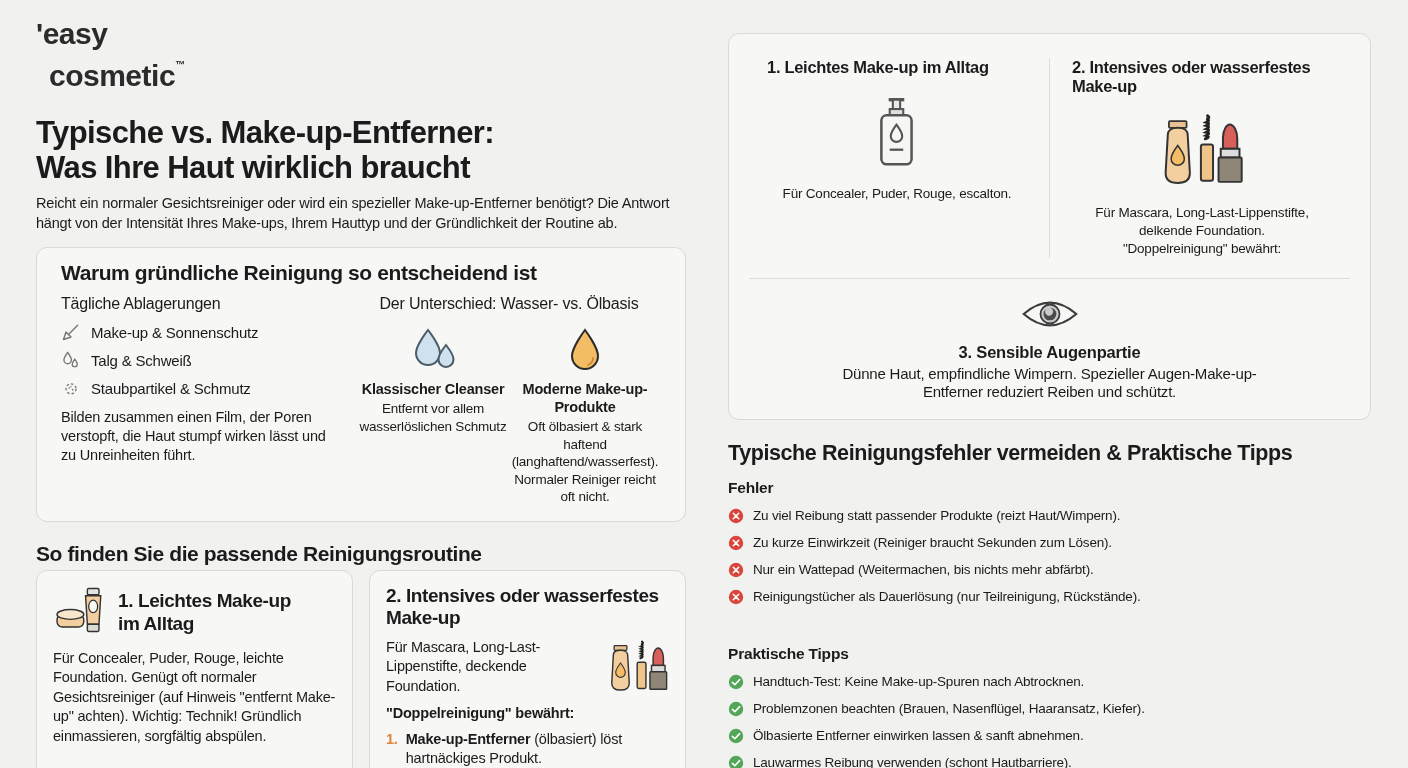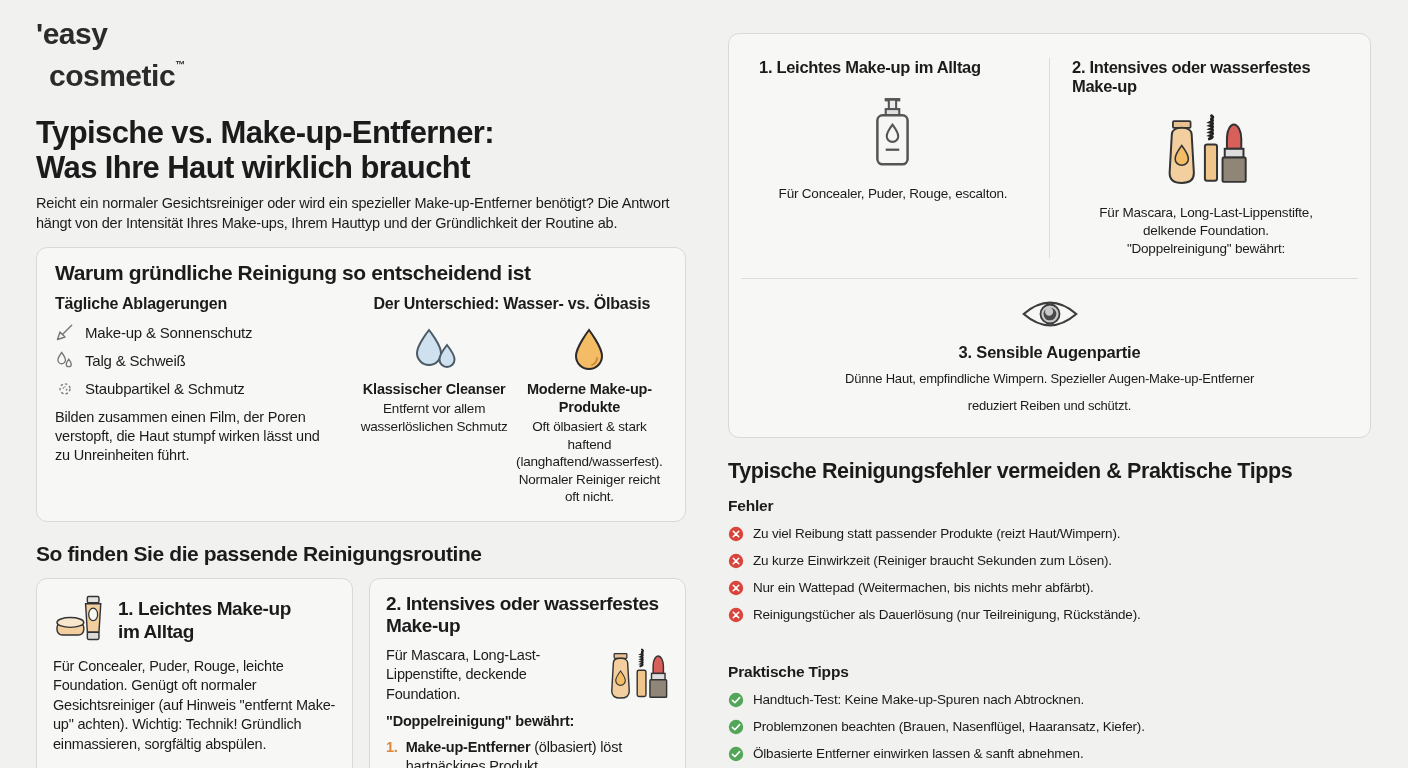--- a/index.html
+++ b/index.html
@@ -21,65 +21,65 @@
   h1 { font-size:31px; line-height:35px; font-weight:bold; letter-spacing:-0.6px; margin-top:24px; }
   .intro { margin-top:9px; font-size:14.5px; line-height:19.5px; max-width:650px; }
 
   .card {
     background:#f7f7f5;
     border:1px solid #d9d9d5;
     border-radius:11px;
   }
 
   
-  .why { margin-top:14px; padding:13px 18px 15px; }
+  .why { margin-top:14px; padding:13px 24px 15px; }
   .why-title { font-size:21px; font-weight:bold; letter-spacing:-0.4px; }
   .why-cols { display:flex; gap:20px; margin-top:10px; }
   .why-left { flex:0 0 46%; }
-  .sub-h { font-size:16px; font-weight:bold; margin-bottom:9px; }
+  .sub-h { font-size:16px; font-weight:normal; margin-bottom:9px; }
   .dep-item { display:flex; align-items:center; gap:10px; margin-bottom:8px; font-size:15px; }
   .dep-item .ic { width:20px; height:20px; flex:0 0 20px; display:flex; align-items:center; justify-content:center; }
   .why-sum { font-size:14.5px; line-height:19px; margin-top:10px; }
   .why-right { flex:1; }
   .vs-row { display:flex; margin-top:4px; }
   .vs-cell { flex:1; text-align:center; }
   .vs-cell .icw { height:52px; display:flex; align-items:flex-end; justify-content:center; margin-bottom:6px; }
   .vs-t { font-size:14.5px; font-weight:bold; line-height:18px; }
   .vs-c { font-size:13.5px; line-height:17.5px; margin-top:2px; }
 
-  h2.section { font-size:21px; font-weight:bold; letter-spacing:-0.4px; margin:20px 0 12px; }
+  h2.section { font-size:21px; font-weight:bold; letter-spacing:-0.4px; margin:20px 0 4px; }
 
   .routine-row { display:flex; gap:16px; }
   .rcard { flex:1; padding:14px 16px 16px; display:flex; flex-direction:column; }
   .r1-head { display:flex; align-items:center; gap:7px; }
   .r1-title { font-size:19px; line-height:23px; font-weight:bold; letter-spacing:-0.4px; }
   .rbody { font-size:14.5px; line-height:19.5px; margin-top:10px; }
   .r2-title { font-size:19px; font-weight:bold; letter-spacing:-0.4px; }
   .r2-bodywrap { margin-top:9px; }
   .r2-bodywrap .flo { float:right; margin:0 0 4px 8px; }
   .r2-sub { font-size:14.5px; font-weight:bold; margin-top:9px; }
   .steps { margin-top:9px; }
   .step { display:flex; gap:8px; font-size:14.5px; line-height:19px; margin-bottom:8px; }
   .step .num { color:#e0863a; font-weight:bold; }
   .step .b { font-weight:bold; }
   .spacer { height:10px; }
 
   
-  .overview { padding:24px 8px 18px; }
+  .overview { padding:24px 16px 18px; }
   .ov-cols { display:flex; }
   .ov-col { flex:1; padding:0 22px; }
   .ov-col.first { border-right:1px solid #dcdcd8; }
   .ov-t { font-size:16.5px; font-weight:bold; letter-spacing:-0.3px; }
   .ov-icw { height:86px; display:flex; align-items:center; justify-content:center; margin:12px 0 10px; }
   .ov-cap { text-align:center; font-size:13.5px; line-height:18px; }
   .ov-hr { border:none; border-top:1px solid #dcdcd8; margin:20px 4px 16px; }
   .ov-bottom { text-align:center; }
   .ov-bottom .ic { display:inline-block; }
   .ov-b-t { font-size:16.5px; font-weight:bold; margin-top:6px; }
-  .ov-b-body { font-size:13px; line-height:27px; margin-top:3px; }
+  .ov-b-body { font-size:15px; line-height:18px; margin-top:3px; }
 
   h2.section-r { font-size:21.5px; font-weight:bold; letter-spacing:-0.4px; margin:21px 0 13px; }
 
   .mist-row { display:flex; gap:30px;flex-direction:column; }
   .mist-col { flex:1; }
   .mist-h { font-size:15.5px; font-weight:bold; margin-bottom:10px; }
   .m-item { display:flex; gap:9px; margin-bottom:9px; font-size:13.5px; line-height:18px; }
   .m-item .ic { flex:0 0 16px; width:16px; height:16px; margin-top:1px; }
 
   .faq-hr { border:none; border-top:1px solid #cfcfcb; margin:14px 0 0; }

